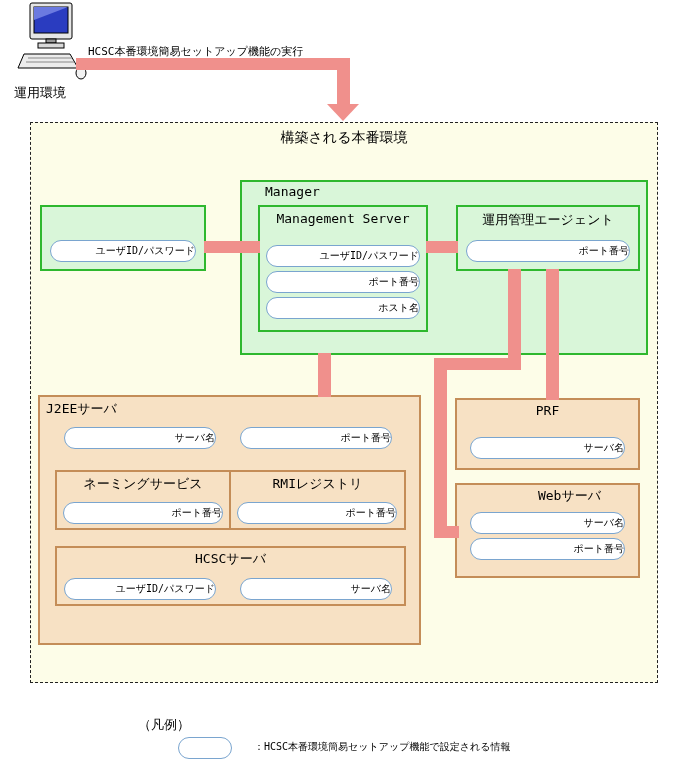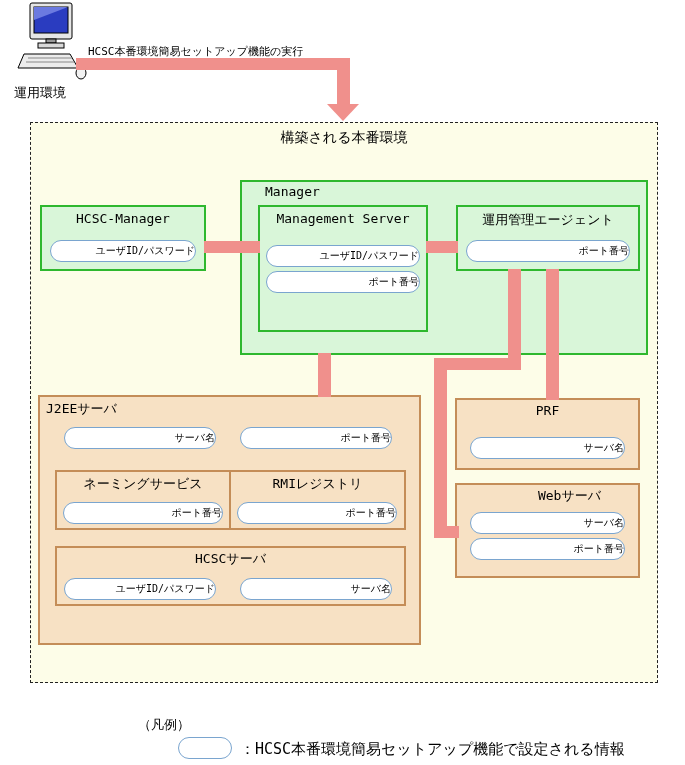--- a/index.html
+++ b/index.html
@@ -38,21 +38,21 @@
   .arrow-bar  { position:absolute; background:var(--salmon,#f0908c); z-index:2; }
   .arrow-head {
     position:absolute; width:0; height:0; z-index:2;
     border-left:16px solid transparent;
     border-right:16px solid transparent;
     border-top:17px solid var(--salmon,#f0908c);
   }
   .arrow-label { position:absolute; font-size:11px; white-space:nowrap; z-index:2; }
 
   .small-label { position:absolute; font-size:13px; white-space:nowrap; }
-  .legend-text { position:absolute; font-size:15px; white-space:nowrap; }
+  .legend-text { position:absolute; font-size:10px; white-space:nowrap;margin-left:14px; }
 </style>
 </head>
 <body>
 
 <div class="page">
 
   <svg class="abs" style="left:16px; top:2px;" width="72" height="80" viewBox="0 0 72 80">
     <rect x="14" y="1" width="42" height="36" rx="2" fill="#e6e6e6" stroke="#000"></rect>
     <rect x="18" y="5" width="34" height="26" fill="#2a3cc0" stroke="#000"></rect>
     <polygon points="18,5 52,5 18,18" fill="#6b7ae0"></polygon>
@@ -71,27 +71,27 @@
   <div class="arrow-bar" style="left:337px; top:58px; width:13px; height:47px;"></div>
   <div class="arrow-head" style="left:327px; top:104px;"></div>
 
   <div class="env-box" style="left:30px; top:122px; width:628px; height:561px;"></div>
   <div class="env-title" style="left:30px; top:129px; width:628px;">構築される本番環境</div>
 
   <div class="gbox" style="left:240px; top:180px; width:408px; height:175px;"></div>
   <div class="box-title-l" style="left:249px; top:184px;padding-left:16px;">Manager</div>
 
   <div class="gbox" style="left:40px; top:205px; width:166px; height:66px;"></div>
-  <div class="box-title" style="left:40px; top:211px; width:166px;">HCSC-Manager</div>
   <div class="pill" style="left:50px; top:240px; width:146px;">ユーザID/パスワード</div>
 
   <div class="gbox" style="left:258px; top:205px; width:170px; height:127px;"></div>
   <div class="box-title" style="left:258px; top:211px; width:170px;">Management Server</div>
   <div class="pill" style="left:266px; top:245px; width:154px;">ユーザID/パスワード</div>
   <div class="pill" style="left:266px; top:271px; width:154px;">ポート番号</div>
+  <div class="pill" style="left:266px; top:297px; width:154px;">ホスト名</div>
 
   <div class="gbox" style="left:456px; top:205px; width:184px; height:66px;"></div>
   <div class="box-title" style="left:456px; top:211px; width:184px;">運用管理エージェント</div>
   <div class="pill" style="left:466px; top:240px; width:164px;">ポート番号</div>
 
   <div class="tbox" style="left:38px; top:395px; width:383px; height:250px;"></div>
   <div class="box-title-l" style="left:46px; top:400px;">J2EEサーバ</div>
   <div class="pill" style="left:64px; top:427px; width:152px;">サーバ名</div>
   <div class="pill" style="left:240px; top:427px; width:152px;">ポート番号</div>
 

